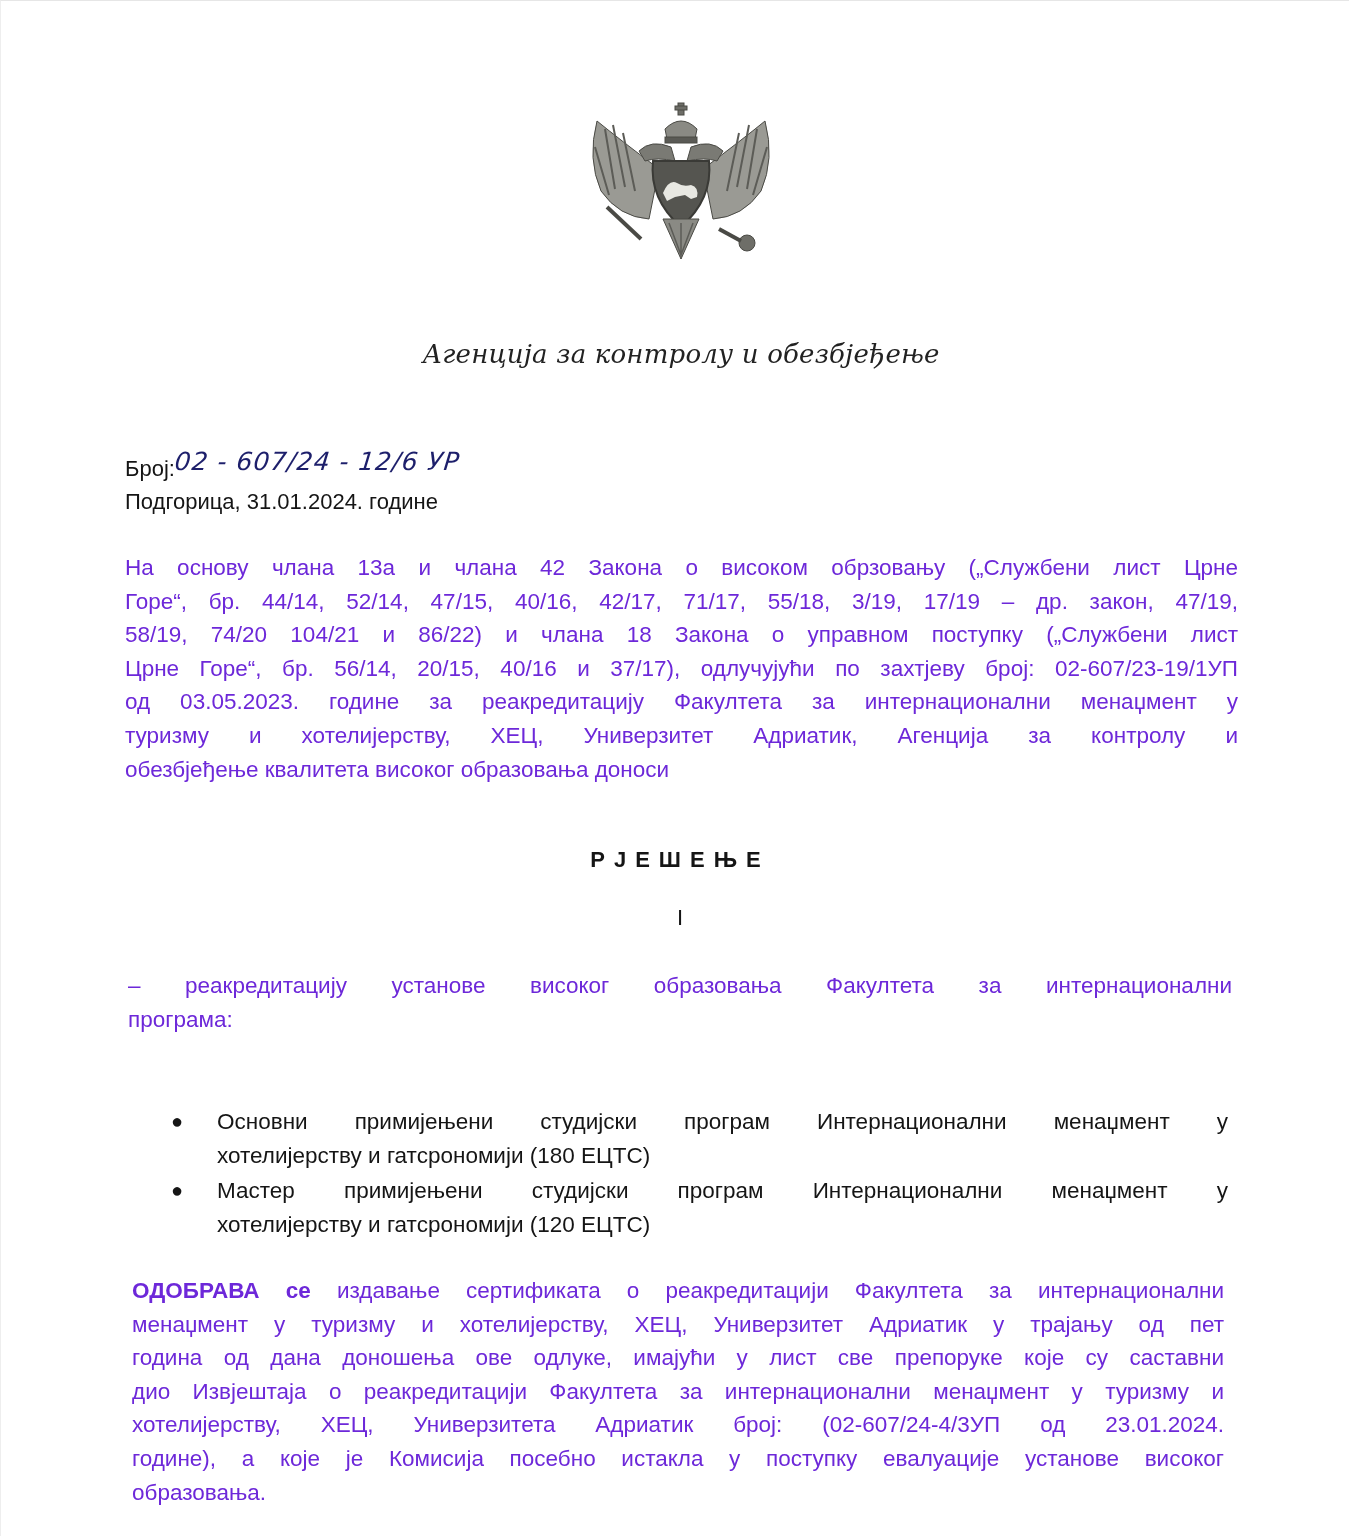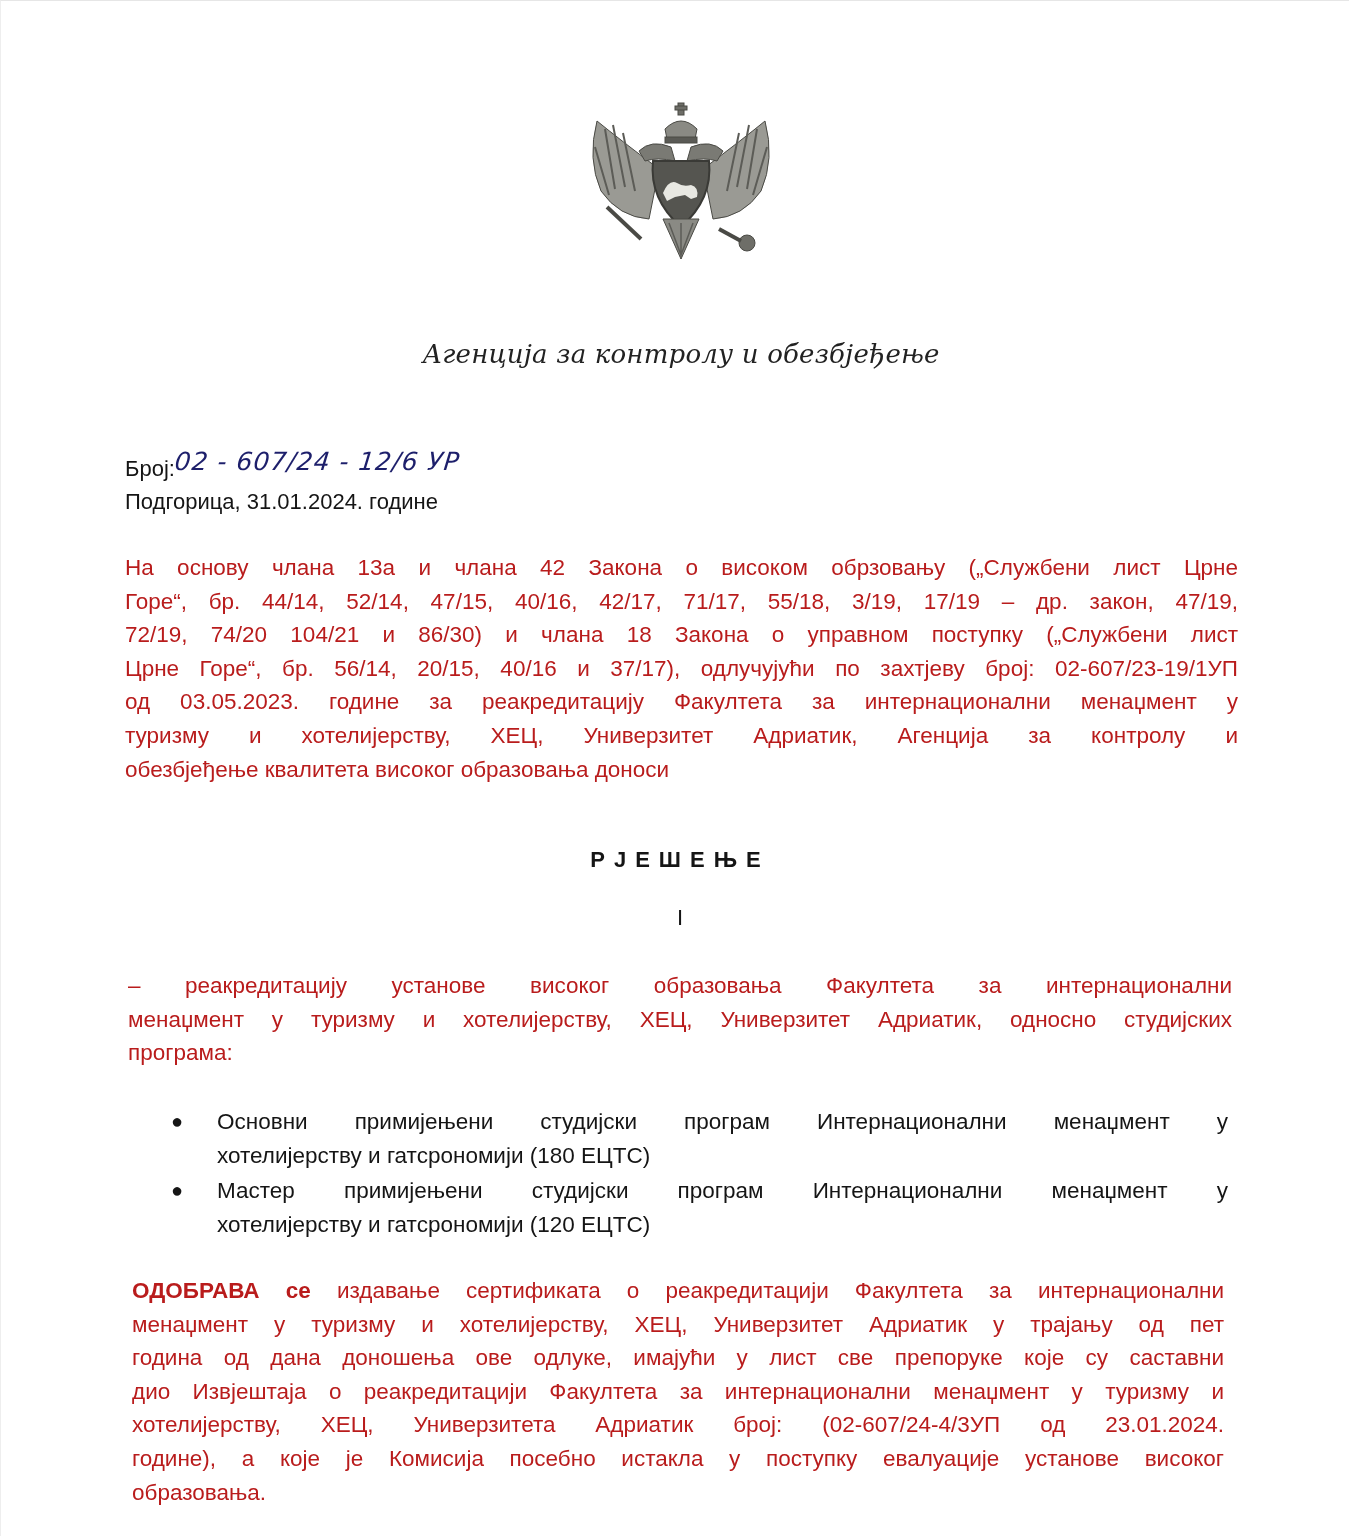--- a/index.html
+++ b/index.html
@@ -66,21 +66,21 @@
       transform: skewX(-6deg);
       display: inline-block;
     }
     .body-text {
       position: absolute;
       left: 124px;
       width: 1113px;
       font-size: 22.5px;
       line-height: 33.6px;
       text-align: justify;
-      color: #b91c1c;
+      color: #6d28d9;
     }
     .para1 { top: 550px; }
     .title {
       position: absolute;
       left: 0;
       width: 1358px;
       top: 846px;
       text-align: center;
       font-weight: bold;
       font-size: 22px;
@@ -172,33 +172,32 @@
   <div class="ref">
     <div class="line">
       <span>Број:</span><span class="handwritten">02 - 607/24 - 12/6 УР</span>
     </div>
     <div class="line">Подгорица, 31.01.2024. године</div>
   </div>
 
   <div class="body-text para1">
     <div class="justify-last" style="height:33.6px;overflow:hidden;">На основу члана 13а и члана 42 Закона о високом обрзовању („Службени лист Црне</div>
     <div class="justify-last" style="height:33.6px;overflow:hidden;">Горе“, бр. 44/14, 52/14, 47/15, 40/16, 42/17, 71/17, 55/18, 3/19, 17/19 – др. закон, 47/19,</div>
-    <div class="justify-last" style="height:33.6px;overflow:hidden;">72/19, 74/20 104/21 и 86/30) и члана 18  Закона о управном поступку („Службени лист</div>
+    <div class="justify-last" style="height:33.6px;overflow:hidden;">58/19, 74/20 104/21 и 86/22) и члана 18  Закона о управном поступку („Службени лист</div>
     <div class="justify-last" style="height:33.6px;overflow:hidden;">Црне Горе“, бр. 56/14, 20/15, 40/16 и 37/17), одлучујући по захтјеву број: 02-607/23-19/1УП</div>
     <div class="justify-last" style="height:33.6px;overflow:hidden;">од 03.05.2023. године  за реакредитацију Факултета за интернационални менаџмент у</div>
     <div class="justify-last" style="height:33.6px;overflow:hidden;">туризму и хотелијерству, ХЕЦ, Универзитет Адриатик, Агенција за контролу и</div>
     <div>обезбјеђење квалитета високог образовања доноси</div>
   </div>
 
   <div class="title">РЈЕШЕЊЕ</div>
   <div class="roman">I</div>
 
   <div class="body-text para2">
     <div class="justify-last" style="height:33.6px;overflow:hidden;">– реакредитацију установе високог образовања Факултета за интернационални</div>
-    <div class="justify-last" style="height:33.6px;overflow:hidden;">менаџмент у туризму и хотелијерству, ХЕЦ, Универзитет Адриатик, односно студијских</div>
     <div>програма:</div>
   </div>
 
   <ul class="programs">
     <li>
       <span class="bullet">●</span>
       <div class="justify-last" style="height:33.6px;overflow:hidden;">Основни примијењени студијски програм Интернационални менаџмент у</div>
       <div>хотелијерству и гатсрономији  (180 ЕЦТС)</div>
     </li>
     <li>

